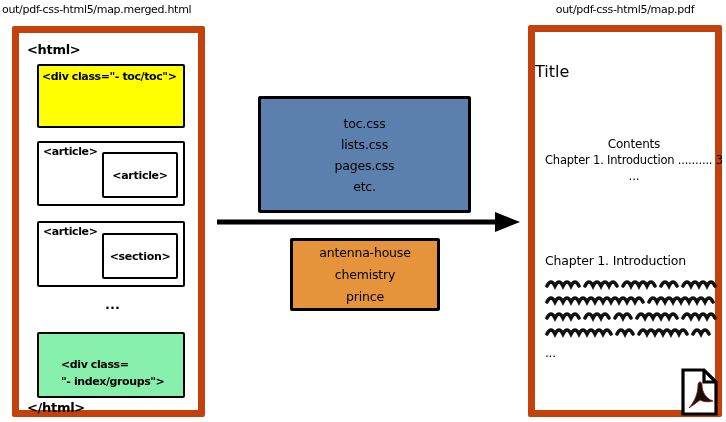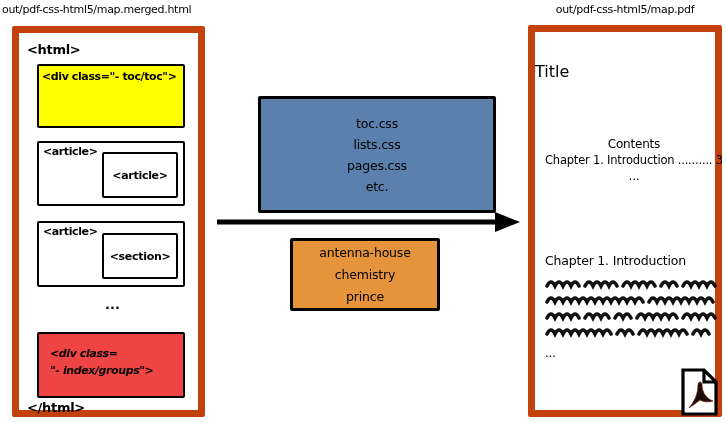--- a/index.html
+++ b/index.html
@@ -72,29 +72,29 @@
 
     <div class="inner-box" style="left:18px; top:188px; width:148px; height:66px;">
       <span class="box-label">&lt;article&gt;</span>
       <div class="nested-box" style="left:63px; top:10px; width:76px; height:46px;">
         <span>&lt;section&gt;</span>
       </div>
     </div>
 
     <div class="ellipsis" style="left:86px; top:264px;">...</div>
 
-    <div class="yellow-box" style="left: 18px; top: 299px; width: 148px; height: 66px; padding: 11px; background-color: #ef4444; font-style: italic;">
+    <div class="yellow-box" style="left: 18px; top: 299px; width: 148px; height: 66px; padding: 22px; background-color: #86efac;">
       <div>&lt;div class=</div>
       <div>"- index/groups"&gt;</div>
     </div>
 
     <div class="tag" style="left:8px; top:367px;">&lt;/html&gt;</div>
   </div>
 
-  <div class="mid-box" style="left: 258px; top: 96px; width: 238px; height: 117px; background-color: rgb(91, 128, 174);">
+  <div class="mid-box" style="left: 258px; top: 96px; width: 213px; height: 117px; background-color: rgb(91, 128, 174);">
     <div>toc.css</div>
     <div>lists.css</div>
     <div>pages.css</div>
     <div>etc.</div>
   </div>
 
   <svg class="abs" style="left:213px; top:208px;" width="310" height="28" viewBox="0 0 310 28">
     <line x1="4" y1="14" x2="284" y2="14" stroke="#000" stroke-width="5"></line>
     <polygon points="282,4 307,14 282,24" fill="#000"></polygon>
   </svg>

